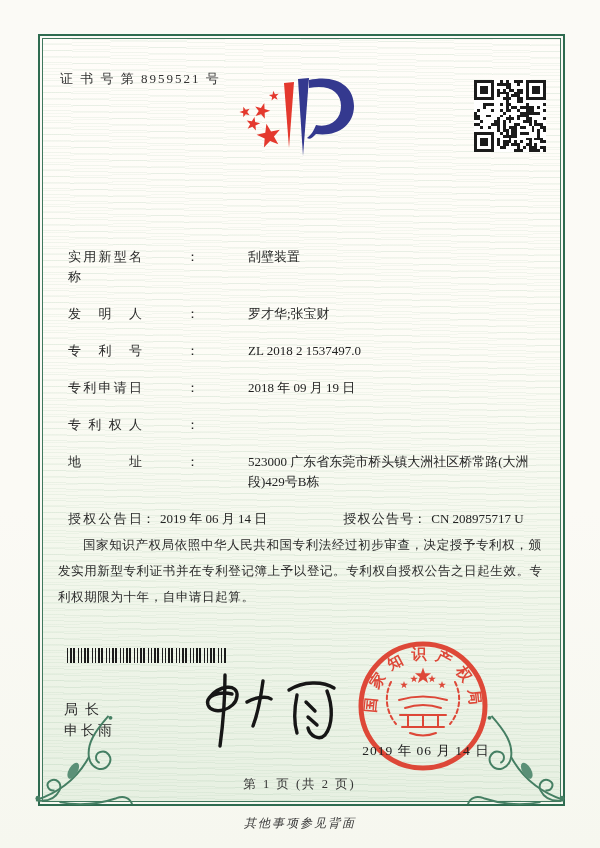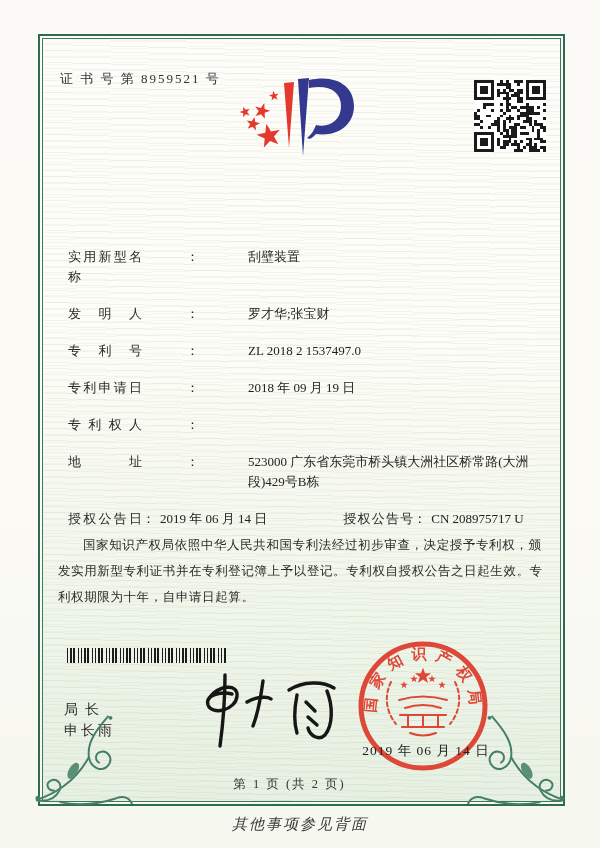--- a/index.html
+++ b/index.html
@@ -41,22 +41,22 @@
   .paras{position:absolute;left:58px;top:496px;width:492px;font-size:12.5px;line-height:26px;
     letter-spacing:0.6px;color:#2b2b2b;margin-top:36px;}
   .paras p{margin:0;text-indent:2em;}
   
   .officer-title{position:absolute;left:64px;top:692px;font-size:14px;letter-spacing:7px;font-family:Liberation Mono, monospace;color:#2d2d2d;margin-top:9px;}
   .officer-name{position:absolute;left:64px;top:722px;font-size:14px;letter-spacing:3px;font-family:Liberation Mono, monospace;color:#2d2d2d;}
   .signature{position:absolute;left:185px;top:668px;width:160px;height:84px;}
   
   .seal{position:absolute;left:353px;top:636px;width:140px;height:140px;opacity:0.92;}
   .seal-date{position:absolute;left:351px;top:742px;width:150px;text-align:center;font-size:13.5px;letter-spacing:1px;color:#222;}
-  .page-indicator{position:absolute;left:28px;width:523px;top:776px;text-align:center;font-size:12.5px;letter-spacing:2px;color:#333;}
-  .footer-note{position:absolute;left:0;width:600px;top:815px;text-align:center;font-size:15px;
+  .page-indicator{position:absolute;left:38px;width:523px;top:776px;text-align:center;font-size:12.5px;letter-spacing:2px;color:#333;}
+  .footer-note{position:absolute;left:0;width:600px;top:815px;text-align:center;font-size:12px;
     letter-spacing:2px;font-style:italic;color:#3a3a3a;}
   .ornament{position:absolute;width:118px;height:98px;}
   .orn-left{left:26px;top:710px;}
   .orn-right{left:456px;top:710px;transform:scaleX(-1);}
 </style>
 </head>
 <body>
 
 <div class="paper">
 

